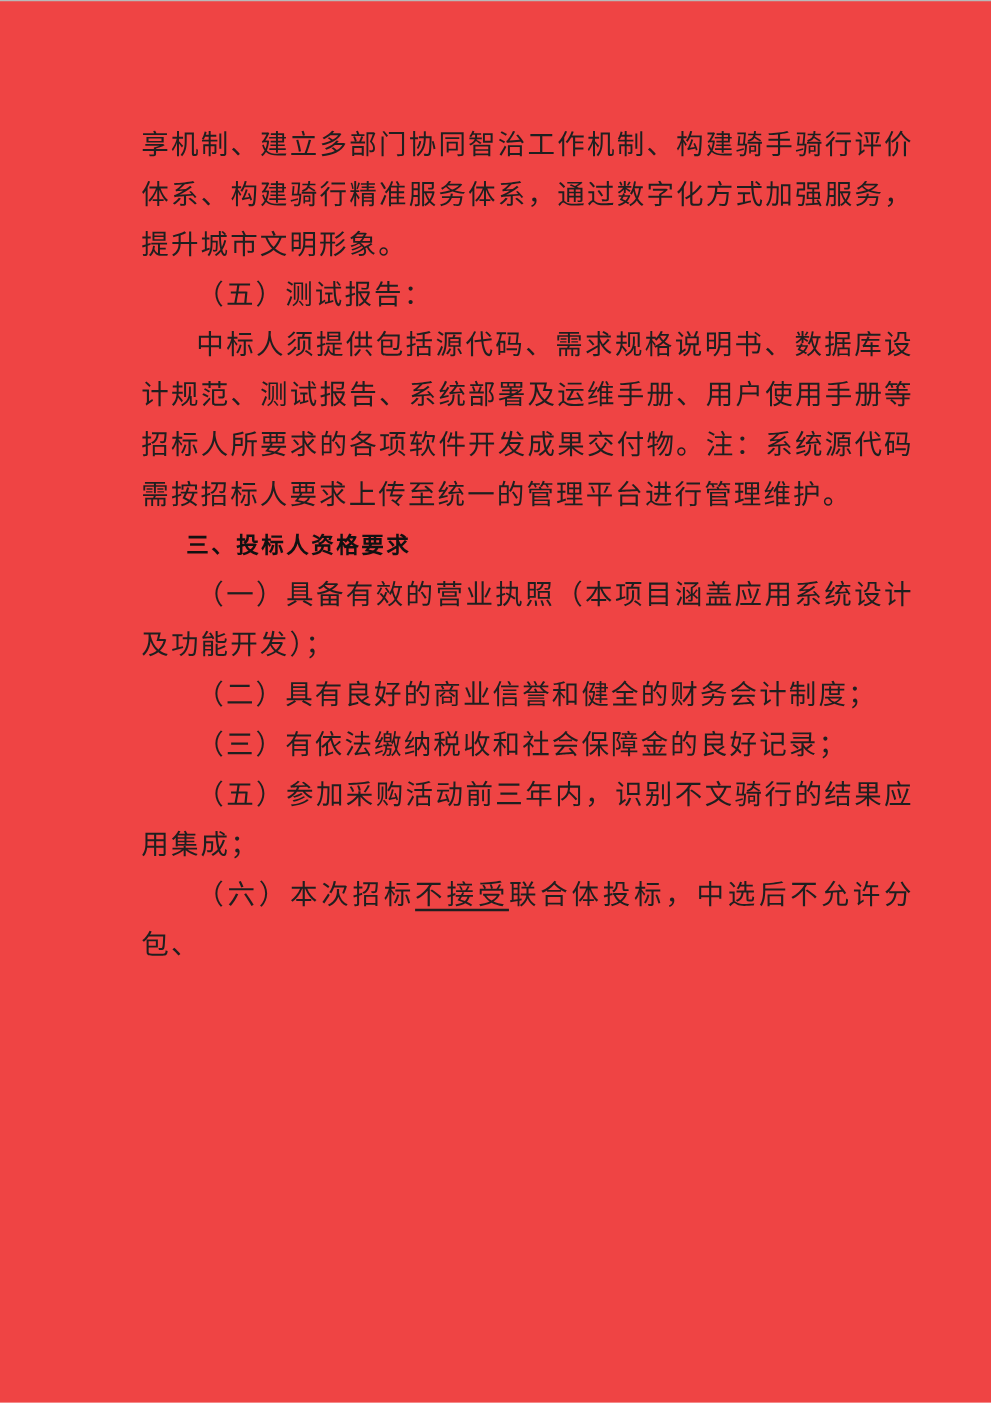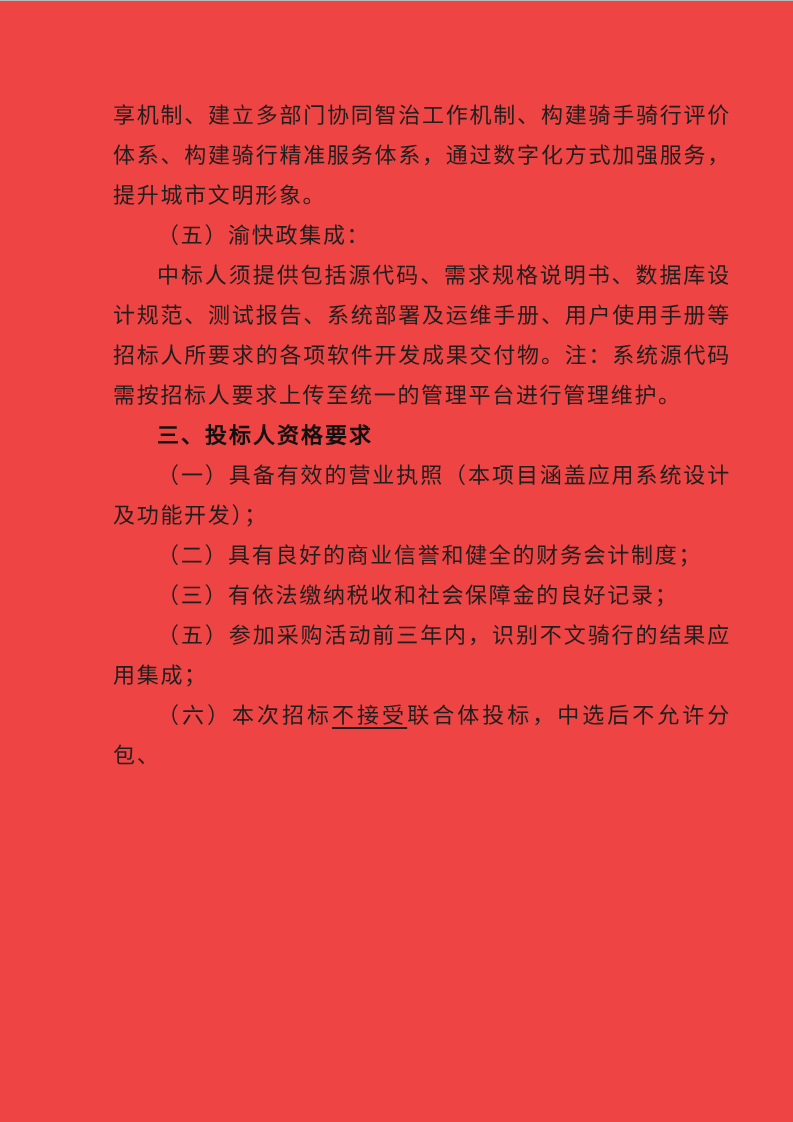--- a/index.html
+++ b/index.html
@@ -31,21 +31,21 @@
     text-align: justify;
     text-justify: inter-ideograph;
     text-indent: 2em;
     font-family: "Liberation Serif", "DejaVu Serif", serif;
   }
   .doc-body p.no-indent {
     text-indent: 0;
   }
   .section-heading {
     margin: 0;
-    font-size: 22px;
+    font-size: 18px;
     line-height: 40px;
     letter-spacing: 2px;
     color: #111111;
     font-weight: bold;
     text-indent: 2em;
     font-family: "Liberation Sans", "DejaVu Sans", sans-serif;
   }
   .underline {
     text-decoration: underline;
     text-decoration-thickness: 1.5px;
@@ -53,21 +53,21 @@
   }
 </style>
 </head>
 <body>
 
 <div class="page">
   <div class="doc-body">
 
     <p class="no-indent">享机制、建立多部门协同智治工作机制、构建骑手骑行评价体系、构建骑行精准服务体系，通过数字化方式加强服务，提升城市文明形象。</p>
 
-    <p>（五）渝快政集成：</p>
+    <p>（五）测试报告：</p>
 
     <p>中标人须提供包括源代码、需求规格说明书、数据库设计规范、测试报告、系统部署及运维手册、用户使用手册等招标人所要求的各项软件开发成果交付物。注：系统源代码需按招标人要求上传至统一的管理平台进行管理维护。</p>
 
 
 
     <h2 class="section-heading">三、投标人资格要求</h2>
 
     <p>（一）具备有效的营业执照（本项目涵盖应用系统设计及功能开发）；</p>
 
     <p>（二）具有良好的商业信誉和健全的财务会计制度；</p>

